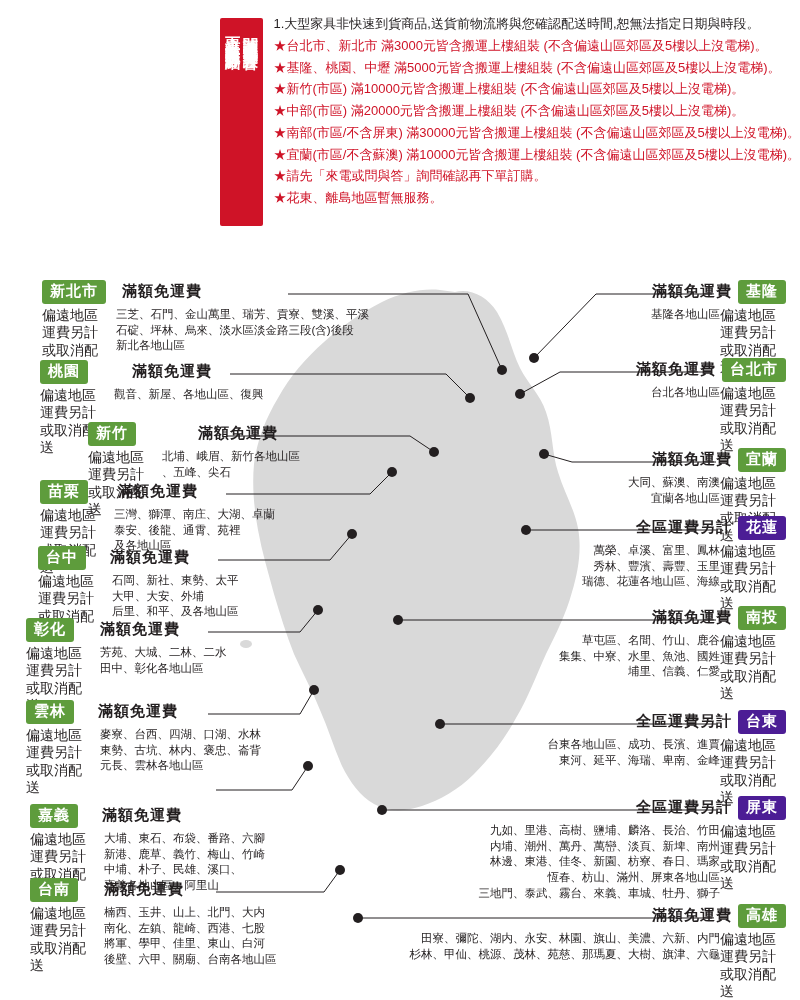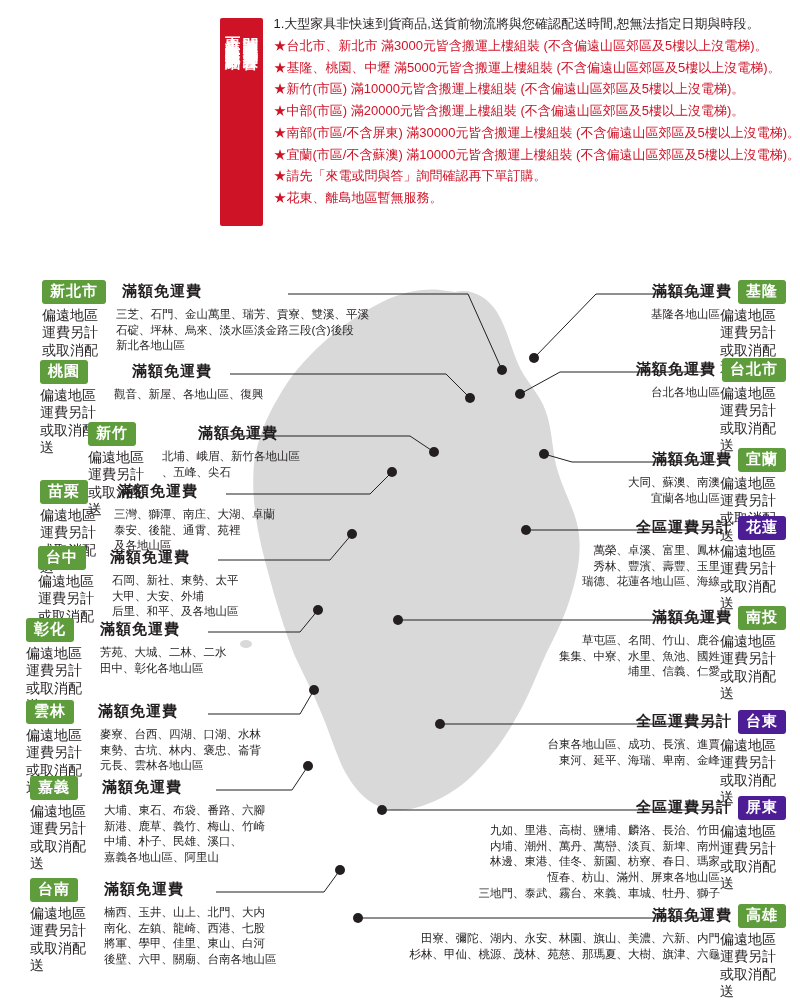--- a/index.html
+++ b/index.html
@@ -311,21 +311,21 @@
     <div class="body">
       <div class="remote">偏遠地區運費另計或取消配送</div>
       <div class="towns">
         <div>麥寮、台西、四湖、口湖、水林</div>
         <div>東勢、古坑、林内、褒忠、崙背</div>
         <div>元長、雲林各地山區</div>
       </div>
     </div>
   </div>
 
-  <div class="grp left" style="left:30px; top:504px;">
+  <div class="grp left" style="left:30px; top:532px;">
     <div class="toprow">
       <span class="tag">嘉義</span>
       <span class="free" style="margin-left:8px;">滿額免運費</span>
     </div>
     <div class="body">
       <div class="remote">偏遠地區運費另計或取消配送</div>
       <div class="towns">
         <div>大埔、東石、布袋、番路、六腳</div>
         <div>新港、鹿草、義竹、梅山、竹崎</div>
         <div>中埔、朴子、民雄、溪口、</div>

